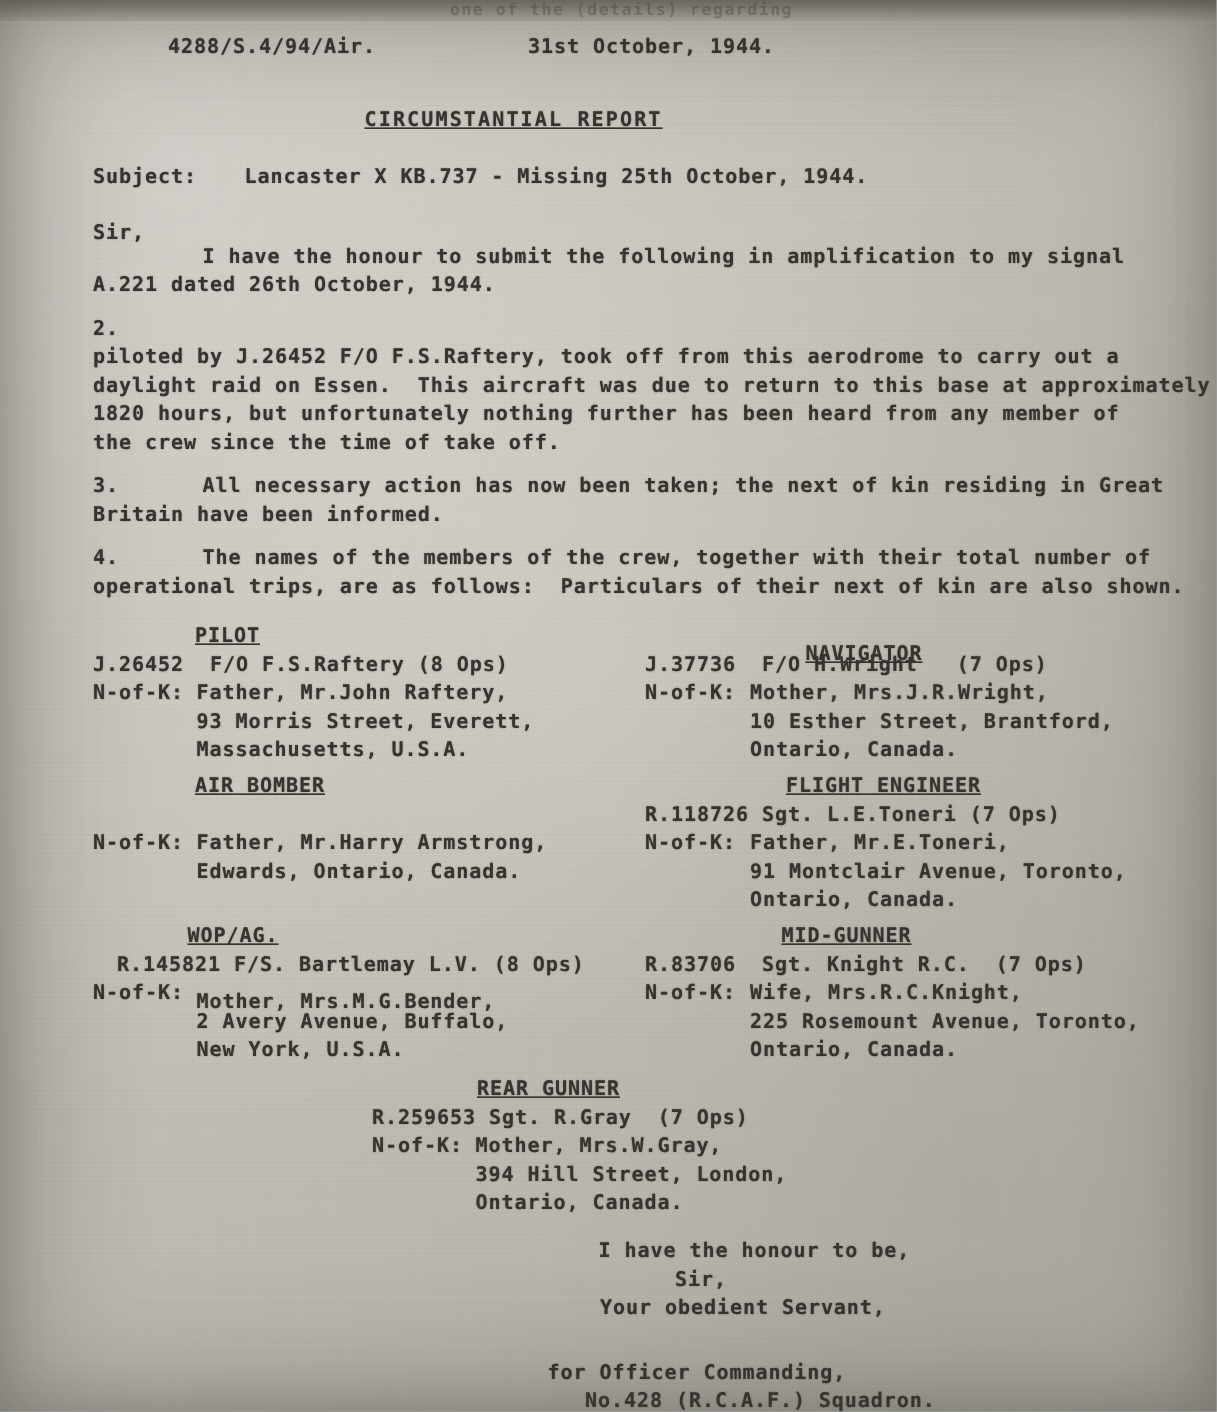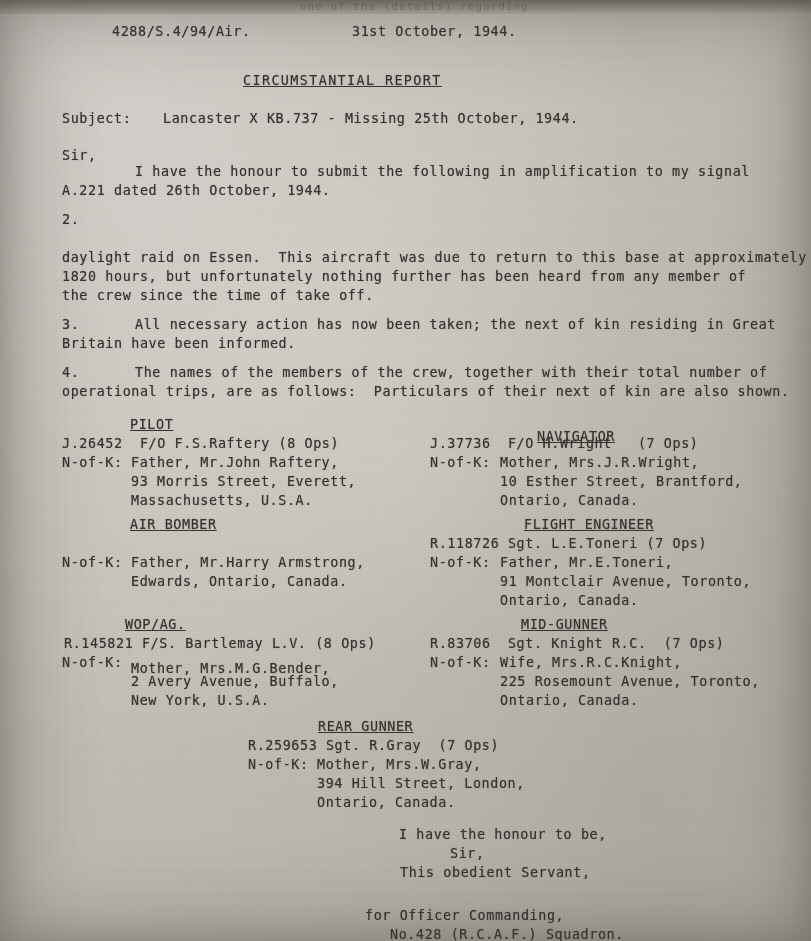--- a/index.html
+++ b/index.html
@@ -12,20 +12,21 @@
     width: 811px;
     height: 941px;
     background: #c9c6bd;
     background-image:
       radial-gradient(ellipse at 15% 12%, rgba(255,255,255,0.30), rgba(255,255,255,0) 55%),
       radial-gradient(ellipse at 80% 85%, rgba(0,0,0,0.10), rgba(0,0,0,0) 60%),
       radial-gradient(ellipse at 50% 50%, rgba(210,206,196,0.55), rgba(150,146,136,0.25) 80%);
     overflow: hidden;
     font-family: "DejaVu Sans Mono", "Liberation Mono", monospace;
     color: #2b2b2b;
+    font-weight: bold;
   }
   .grain {
     position: absolute;
     inset: 0;
     pointer-events: none;
     opacity: 0.28;
     background-image:
       repeating-linear-gradient(0deg, rgba(0,0,0,0.035) 0px, rgba(0,0,0,0.035) 1px, rgba(255,255,255,0.02) 1px, rgba(255,255,255,0.02) 3px),
       repeating-linear-gradient(90deg, rgba(0,0,0,0.025) 0px, rgba(0,0,0,0.025) 1px, rgba(255,255,255,0.015) 1px, rgba(255,255,255,0.015) 4px);
   }
@@ -77,20 +78,21 @@
 
   <div class="txt" style="left:62px; top:109px;">Subject:</div>
   <div class="txt" style="left:163px; top:109px;">Lancaster X KB.737 - Missing 25th October, 1944.</div>
 
   <div class="txt" style="left:62px; top:146px;">Sir,</div>
 
   <div class="txt" style="left:135px; top:162px;">I have the honour to submit the following in amplification to my signal</div>
   <div class="txt" style="left:62px; top:181px;">A.221 dated 26th October, 1944.</div>
 
   <div class="txt" style="left:62px; top:210px;">2.</div>
+  <div class="txt" style="left:62px; top:229px;">piloted by J.26452 F/O F.S.Raftery, took off from this aerodrome to carry out a</div>
   <div class="txt" style="left:62px; top:248px;">daylight raid on Essen.  This aircraft was due to return to this base at approximately</div>
   <div class="txt" style="left:62px; top:267px;">1820 hours, but unfortunately nothing further has been heard from any member of</div>
   <div class="txt" style="left:62px; top:286px;">the crew since the time of take off.</div>
 
   <div class="txt" style="left:62px; top:315px;">3.</div>
   <div class="txt" style="left:135px; top:315px;">All necessary action has now been taken; the next of kin residing in Great</div>
   <div class="txt" style="left:62px; top:334px;">Britain have been informed.</div>
 
   <div class="txt" style="left:62px; top:363px;">4.</div>
   <div class="txt" style="left:135px; top:363px;">The names of the members of the crew, together with their total number of</div>
@@ -116,21 +118,21 @@
   <div class="txt" style="left:131px; top:572px;">Edwards, Ontario, Canada.</div>
 
   <div class="txt u" style="left:524px; top:515px;text-align:right;">FLIGHT ENGINEER</div>
   <div class="txt" style="left:430px; top:534px;">R.118726 Sgt. L.E.Toneri (7 Ops)</div>
   <div class="txt" style="left:430px; top:553px;">N-of-K:</div>
   <div class="txt" style="left:500px; top:553px;">Father, Mr.E.Toneri,</div>
   <div class="txt" style="left:500px; top:572px;">91 Montclair Avenue, Toronto,</div>
   <div class="txt" style="left:500px; top:591px;">Ontario, Canada.</div>
 
   <div class="txt u" style="left:125px; top:615px;">WOP/AG.</div>
-  <div class="txt" style="left:64px; top:634px;">R.145821 F/S. Bartlemay L.V. (8 Ops)</div>
+  <div class="txt" style="left:78px; top:634px;">R.145821 F/S. Bartlemay L.V. (8 Ops)</div>
   <div class="txt" style="left:62px; top:653px;">N-of-K:</div>
   <div class="txt" style="left:131px; top:659px;">Mother, Mrs.M.G.Bender,</div>
   <div class="txt" style="left:131px; top:672px;">2 Avery Avenue, Buffalo,</div>
   <div class="txt" style="left:131px; top:691px;">New York, U.S.A.</div>
 
   <div class="txt u" style="left:521px; top:615px;">MID-GUNNER</div>
   <div class="txt" style="left:430px; top:634px;">R.83706  Sgt. Knight R.C.  (7 Ops)</div>
   <div class="txt" style="left:430px; top:653px;">N-of-K:</div>
   <div class="txt" style="left:500px; top:653px;">Wife, Mrs.R.C.Knight,</div>
   <div class="txt" style="left:500px; top:672px;">225 Rosemount Avenue, Toronto,</div>
@@ -138,19 +140,19 @@
 
   <div class="txt u" style="left:318px; top:717px;">REAR GUNNER</div>
   <div class="txt" style="left:248px; top:736px;text-align:center;">R.259653 Sgt. R.Gray  (7 Ops)</div>
   <div class="txt" style="left:248px; top:755px;">N-of-K:</div>
   <div class="txt" style="left:317px; top:755px;">Mother, Mrs.W.Gray,</div>
   <div class="txt" style="left:317px; top:774px;">394 Hill Street, London,</div>
   <div class="txt" style="left:317px; top:793px;">Ontario, Canada.</div>
 
   <div class="txt" style="left:399px; top:825px;">I have the honour to be,</div>
   <div class="txt" style="left:450px; top:844px;">Sir,</div>
-  <div class="txt" style="left:400px; top:863px;">This obedient Servant,</div>
+  <div class="txt" style="left:400px; top:863px;">Your obedient Servant,</div>
   <div class="txt" style="left:365px; top:906px;">for Officer Commanding,</div>
   <div class="txt" style="left:390px; top:925px;">No.428 (R.C.A.F.) Squadron.</div>
 
   <div class="grain"></div>
   <div class="vignette"></div>
 </div>
 
 </body></html>

